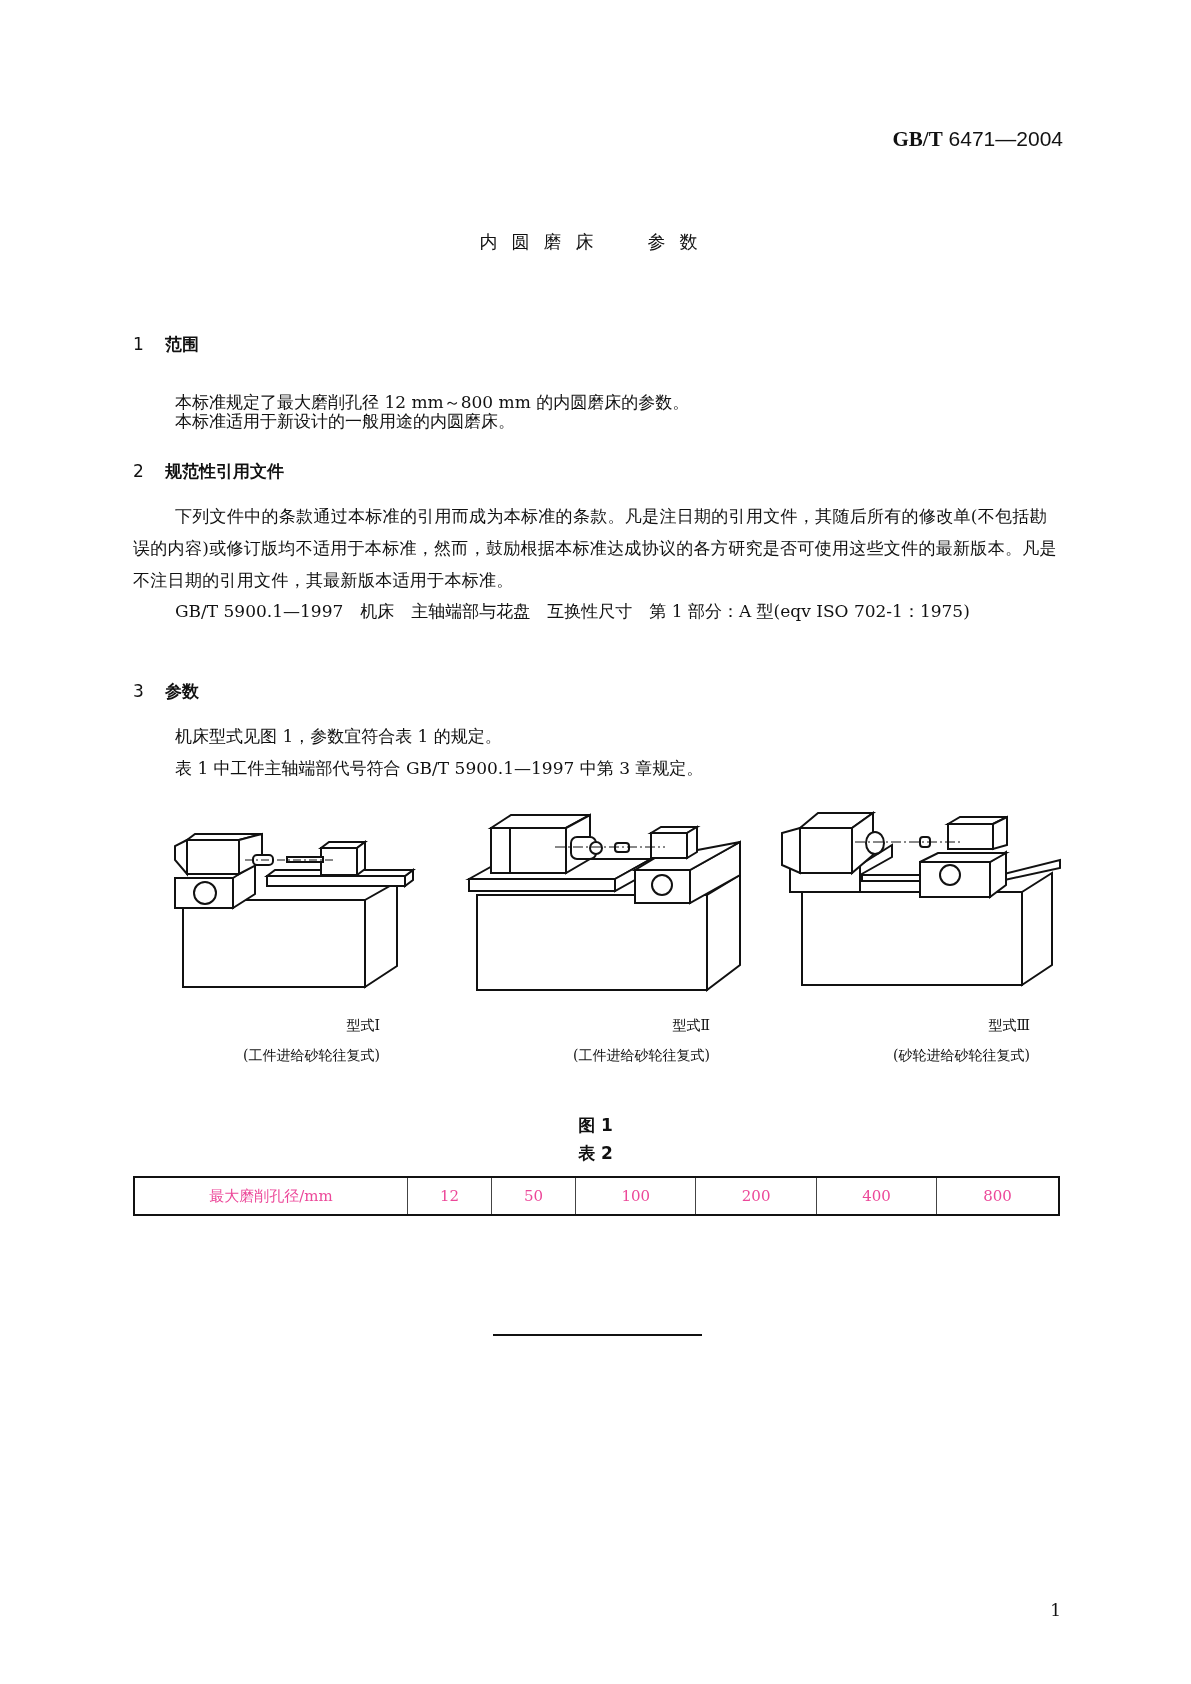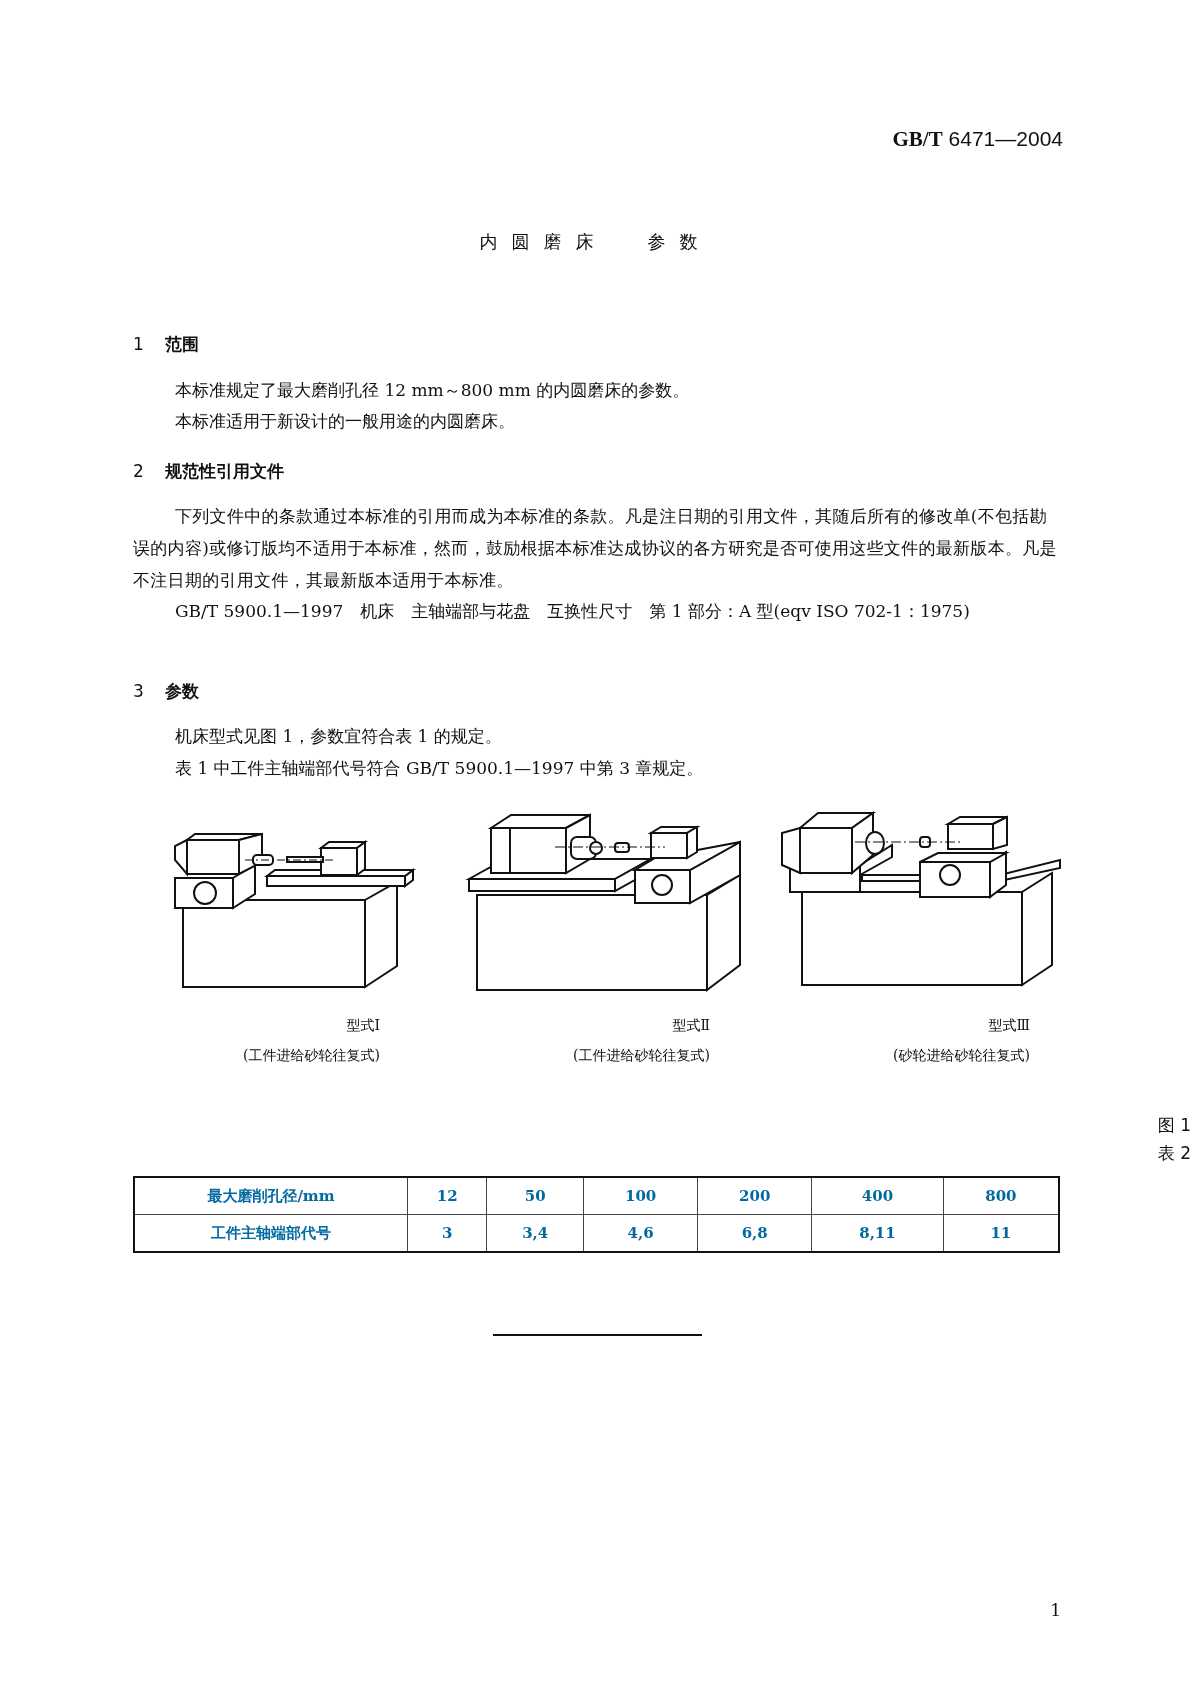--- a/index.html
+++ b/index.html
@@ -7,43 +7,43 @@
   .abs { position: absolute; }
   .std-no { right: 128px; top: 127px; font-size: 21px; font-family: "Liberation Sans", "DejaVu Sans", sans-serif; }
   .std-no .gb { font-family: "Liberation Serif", serif; font-weight: bold; }
   .doc-title { left: 0; width: 1191px; top: 230px; text-align: center; font-family: "DejaVu Sans", sans-serif; font-size: 18px; letter-spacing: 14px; }
   .doc-title .gap { display: inline-block; width: 40px; }
   .h { left: 133px; font-family: "DejaVu Sans", sans-serif; font-size: 17px; font-weight: bold; }
   .h .num { display: inline-block; width: 32px; font-weight: normal; }
   .p { left: 133px; width: 930px; font-size: 17px; line-height: 32px; }
   .p.indent { text-indent: 42px; }
   .cap { font-size: 14px; text-align: right; line-height: 30px; }
-  .figno { left: 0; width: 1191px; text-align: right; font-family: "DejaVu Sans", sans-serif; font-weight: normal; font-size: 17px; }
+  .figno { left: 0; width: 1191px; text-align: center; font-family: "DejaVu Sans", sans-serif; font-weight: bold; font-size: 17px; }
   table.t { position: absolute; left: 133px; top: 1176px; width: 927px; border-collapse: collapse; border: 2px solid #111; font-size: 15px; }
-  table.t td { border: 1px solid #444; height: 34px; text-align: center; color: #0369a1; font-weight: bold; }
+  table.t td { border: 1px solid #444; height: 34px; text-align: center; color: #ec4899; }
   table.t td.label { width: 270px; }
   .rule { left: 493px; top: 1334px; width: 209px; height: 2px; background: #111; }
   .pgno { right: 130px; top: 1600px; font-size: 17px; }
 </style>
 </head>
 <body>
 
 <div class="abs std-no">
   <span class="gb">GB/T</span>
   <span>6471—2004</span>
 </div>
 
 <div class="abs doc-title">
   <span>内圆磨床</span><span class="gap"></span><span>参数</span>
 </div>
 
 <div class="abs h" style="top:333px">
   <span class="num">1</span><span>范围</span>
 </div>
-<div class="abs p indent" style="top:374px">本标准规定了最大磨削孔径 12 mm～800 mm 的内圆磨床的参数。</div>
+<div class="abs p indent" style="top:386px">本标准规定了最大磨削孔径 12 mm～800 mm 的内圆磨床的参数。</div>
 <div class="abs p indent" style="top:405px">本标准适用于新设计的一般用途的内圆磨床。</div>
 
 <div class="abs h" style="top:460px">
   <span class="num">2</span><span>规范性引用文件</span>
 </div>
 <div class="abs p indent" style="top:500px; letter-spacing:0.3px">下列文件中的条款通过本标准的引用而成为本标准的条款。凡是注日期的引用文件，其随后所有的修改单(不包括勘误的内容)或修订版均不适用于本标准，然而，鼓励根据本标准达成协议的各方研究是否可使用这些文件的最新版本。凡是不注日期的引用文件，其最新版本适用于本标准。</div>
 <div class="abs p indent" style="top:595px">GB/T 5900.1—1997　机床　主轴端部与花盘　互换性尺寸　第 1 部分：A 型(eqv ISO 702-1：1975)</div>
 
 <div class="abs h" style="top:680px">
   <span class="num">3</span><span>参数</span>
@@ -138,27 +138,18 @@
   <tbody>
       <tr>
     <td class="label">最大磨削孔径/mm</td>
     <td>12</td>
     <td>50</td>
     <td>100</td>
     <td>200</td>
     <td>400</td>
     <td>800</td>
   </tr>
-  <tr>
-    <td class="label">工件主轴端部代号</td>
-    <td>3</td>
-    <td>3,4</td>
-    <td>4,6</td>
-    <td>6,8</td>
-    <td>8,11</td>
-    <td>11</td>
-  </tr>
 </tbody>
   </table>
 
 <div class="abs rule"></div>
 
 <div class="abs pgno">1</div>
 
 </body></html>

